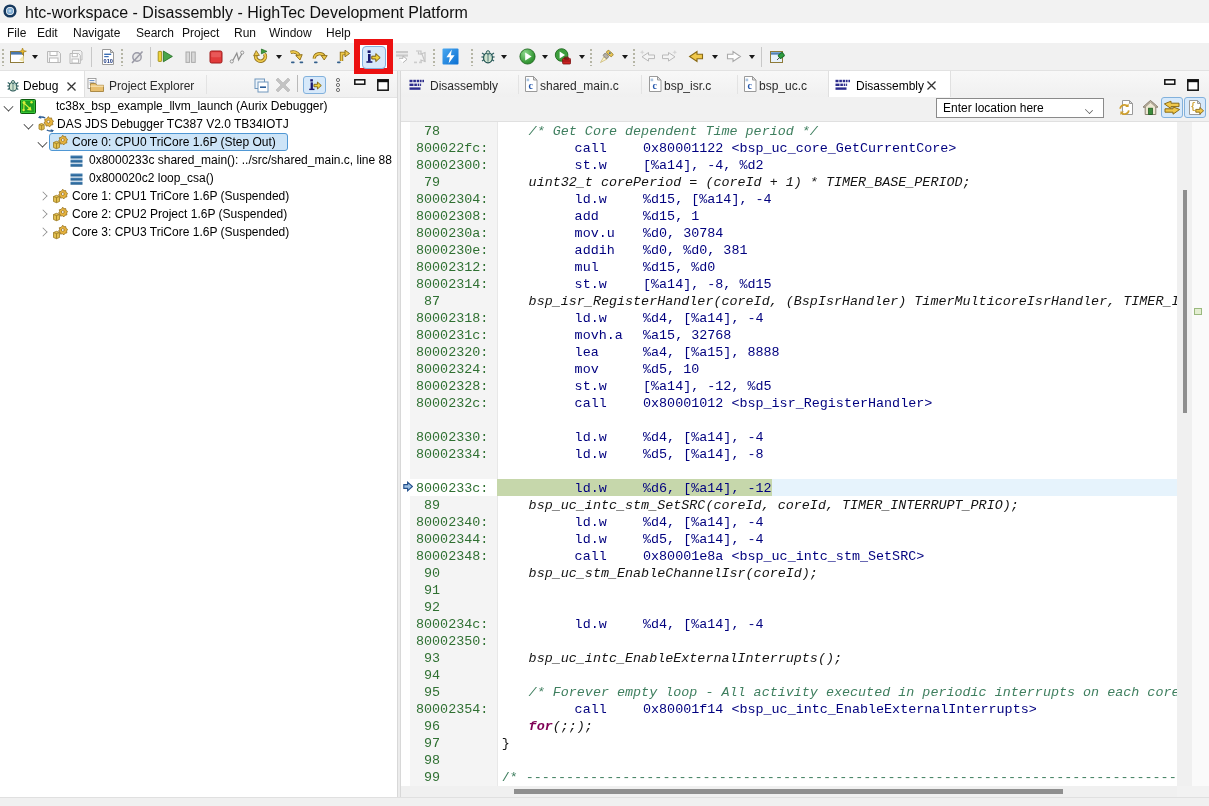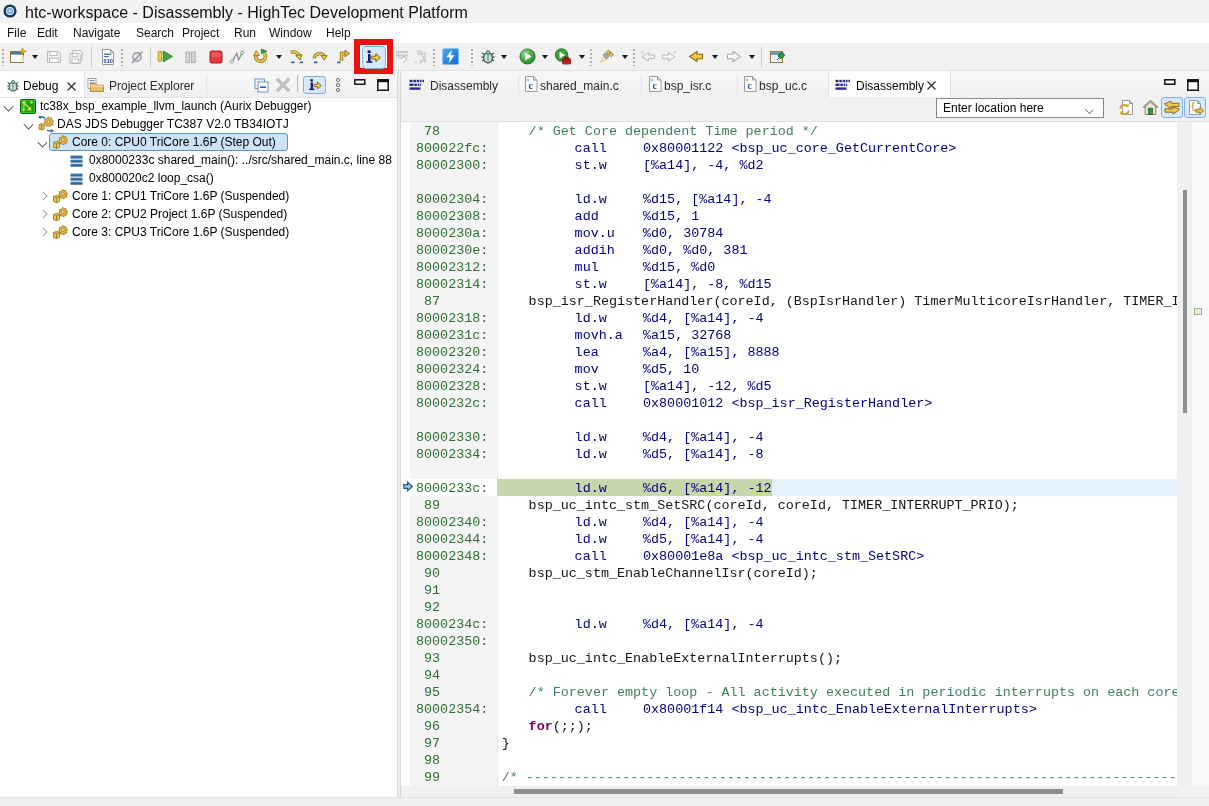--- a/index.html
+++ b/index.html
@@ -20,21 +20,21 @@
 #editor { position:absolute; left:401px; top:122px; width:776px; height:664px; background:#fff; overflow:hidden; font-family:"Liberation Mono", monospace; font-size:13.4px; }
 #ruler { position:absolute; left:9px; top:0; width:87px; height:664px; background:#f4f4f4; border-right:1px solid #e8e8e8; }
 .row { position:absolute; left:0; width:776px; height:17px; }
 .row.hl { background:#fff; }
 .grn { position:absolute; left:96px; top:0; width:275px; height:17px; background:#c6d7ab; }
 .blu { position:absolute; left:371px; top:0; width:405px; height:17px; background:#e6f3fc; }
 .rnum, .radr { position:absolute; left:15px; top:1.5px; color:#2f7032; white-space:pre; }
 .code { position:absolute; top:1.5px; white-space:pre; }
 .casm { left:173.6px; color:#00007f; }
 .casm i { display:inline-block; width:68.4px; font-style:normal; }
-.csrc { left:127.6px; color:#141414; }
+.csrc { left:127.6px; color:#141414;font-style:italic; }
 .cbr { left:100.7px; color:#141414; }
 .ccom { color:#3f7f5f; }
 .kw { color:#7f0055; font-weight:bold; }
 #vscroll { position:absolute; left:1177px; top:122px; width:15px; height:664px; background:#f0f0f0; }
 #vthumb { position:absolute; left:1183px; top:190px; width:4px; height:223px; background:#8f8f8f; }
 #overview { position:absolute; left:1192px; top:122px; width:17px; height:664px; background:#fafafa; }
 #ovmark { position:absolute; left:1194px; top:308px; width:8px; height:7px; background:#e4eed2; border:1px solid #9ab97e; box-sizing:border-box; }
 #hscroll { position:absolute; left:401px; top:786px; width:776px; height:11px; background:#f0f0f0; }
 #hthumb { position:absolute; left:514px; top:789px; width:549px; height:5px; background:#8f8f8f; }
 #bottombar { position:absolute; left:0; top:797px; width:1209px; height:9px; background:#f0f0f0; border-top:1px solid #e0e0e0; }
@@ -396,21 +396,21 @@
 <div style="position:absolute;left:4px;top:102px;width:8px;height:8px;border-left:1.6px solid #2b2b2b;border-bottom:1.6px solid #2b2b2b;transform:rotate(-45deg) scale(0.78)"></div>
 <div style="position:absolute;left:20px;top:99px;line-height:0"><svg width="16" height="15" viewBox="0 0 16 15">
 <rect x="0.5" y="0.5" width="15" height="14" rx="1" fill="#1f9e1f" stroke="#0c5c0c"></rect>
 <rect x="1.5" y="1.5" width="13" height="12" fill="none" stroke="#36c436" stroke-width="1"></rect>
 <circle cx="4" cy="3.6" r="1.5" fill="#d8f03c"></circle>
 <circle cx="11.5" cy="3.2" r="1.2" fill="#d8f03c"></circle>
 <circle cx="3.6" cy="11" r="1.2" fill="#d8f03c"></circle>
 <path d="M4.5 4.5 L10.5 10.2 M4 3.8 L3.8 10.5" stroke="#d8f03c" stroke-width="1.1"></path>
 <path d="M11.5 11.4 L6.8 10.9 L10.6 7.4 Z" fill="#d8f03c"></path>
 </svg></div>
-<span class="tl" style="left:40px;top:99px">tc38x_bsp_example_llvm_launch (Aurix Debugger)</span>
+<span class="tl" style="left:56px;top:99px">tc38x_bsp_example_llvm_launch (Aurix Debugger)</span>
 <div style="position:absolute;left:24px;top:120px;width:8px;height:8px;border-left:1.6px solid #2b2b2b;border-bottom:1.6px solid #2b2b2b;transform:rotate(-45deg) scale(0.78)"></div>
 <div style="position:absolute;left:37px;top:115px;line-height:0"><svg width="18" height="18" viewBox="0 0 18 18">
 <path d="M8.2 3 a6.5 5.5 0 0 0 -6 -0.6" fill="none" stroke="#2b5c94" stroke-width="1.4"></path>
 <path d="M3.2 0.4 L1 2.8 L4.4 3.8 Z" fill="#2b5c94"></path>
 <path d="M9.8 15 a6.5 5.5 0 0 0 6 0.6" fill="none" stroke="#2b5c94" stroke-width="1.4"></path>
 <path d="M14.8 17.6 L17 15.2 L13.6 14.2 Z" fill="#2b5c94"></path>
 <path d="M11.4 1.6 l1.1 1.7 2 -0.4 0.4 2 1.7 1.1 -1.1 1.7 0.4 2 -2 0.4 -1.1 1.7 -1.7 -1.1 -2 0.4 -0.4 -2 -1.7 -1.1 1.1 -1.7 -0.4 -2 2 -0.4 Z" fill="#e8b33c" stroke="#96701c" stroke-width="0.8"></path>
 <circle cx="11.4" cy="6.7" r="1.4" fill="#fff" stroke="#96701c" stroke-width="0.8"></circle>
 <path d="M2 9.5 l2.6 -1 2.6 1 v4.6 l-2.6 1 -2.6 -1 Z" fill="#e3c050" stroke="#9a7a22" stroke-width="0.8"></path>
 <path d="M2 9.5 l2.6 1 2.6 -1 M4.6 10.5 v4.6" fill="none" stroke="#9a7a22" stroke-width="0.8"></path>
@@ -484,20 +484,24 @@
       <span class="code csrc ccom">/* Get Core dependent Time period */</span>
     </div>
 <div class="row" style="top:17px">
       <span class="radr">800022fc:</span>
       <span class="code casm"><i>call</i>0x80001122 &lt;bsp_uc_core_GetCurrentCore&gt;</span>
     </div>
 <div class="row" style="top:34px">
       <span class="radr">80002300:</span>
       <span class="code casm"><i>st.w</i>[%a14], -4, %d2</span>
     </div>
+<div class="row" style="top:51px">
+      <span class="rnum"> 79</span>
+      <span class="code csrc">uint32_t corePeriod = (coreId + 1) * TIMER_BASE_PERIOD;</span>
+    </div>
 <div class="row" style="top:68px">
       <span class="radr">80002304:</span>
       <span class="code casm"><i>ld.w</i>%d15, [%a14], -4</span>
     </div>
 <div class="row" style="top:85px">
       <span class="radr">80002308:</span>
       <span class="code casm"><i>add</i>%d15, 1</span>
     </div>
 <div class="row" style="top:102px">
       <span class="radr">8000230a:</span>

